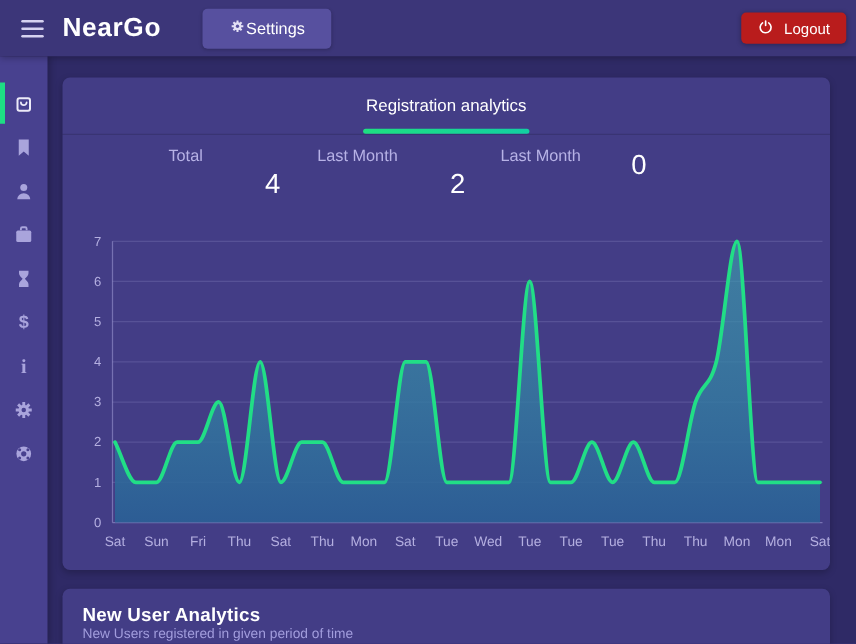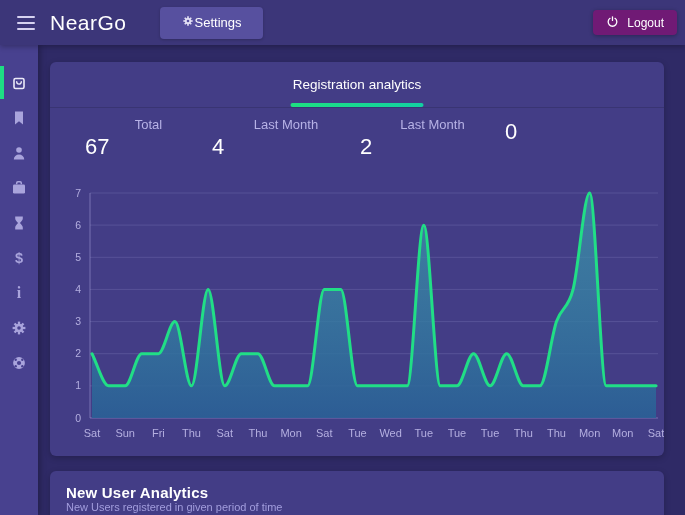--- a/index.html
+++ b/index.html
@@ -13,31 +13,31 @@
   
   .header {
     position:absolute; top:0; left:0; right:0; height:45px;
     background:#3c3679;
     display:flex; align-items:center;
     box-shadow:0 2px 5px rgba(0,0,0,.25);
     z-index:20;
   }
   .hamburger { margin-left:17px; width:18px; cursor:pointer; display:flex; flex-direction:column; gap:4px; }
   .hamburger span { display:block; height:2px; width:18px; background:#d6d2f0; border-radius:1px; }
-  .logo { margin-left:15px; font-size:21px; font-weight:400; letter-spacing:.5px; color:#ffffff;text-align:right; }
+  .logo { margin-left:15px; font-size:21px; font-weight:700; letter-spacing:.5px; color:#ffffff;text-align:right; }
   .settings-btn {
     margin-left:33px; height:32px; padding:0 21px;
     background:#57509f; border:none; border-radius:4px;
     color:#fff; font-size:13px; font-family:inherit;
     display:flex; align-items:center; cursor:pointer;
     box-shadow:0 1px 3px rgba(0,0,0,.2);
   }
   .logout-btn {
     position:absolute; right:8px; top:10px; height:25px; padding:0 13px;
-    background:#701a75; border:none; border-radius:4px;
+    background:#b91c1c; border:none; border-radius:4px;
     color:#fff; font-size:12px; font-family:inherit;
     display:flex; align-items:center; gap:8px; cursor:pointer;
     box-shadow:0 1px 4px rgba(0,0,0,.3);
   }
   
   .sidebar {
     position:absolute; top:45px; left:0; bottom:0; width:38px;
     background:#48418f;
     box-shadow:2px 0 6px rgba(0,0,0,.28);
     padding-top:20px; z-index:10;
@@ -207,21 +207,20 @@
     <div class="tabs-row">
       <div class="tab">
         <span class="tab-label">Registration analytics</span>
         <span class="tab-underline"></span>
       </div>
     </div>
 
     <div class="stats-row">
       <div>
         <div class="stat-label">Total</div>
-        <div class="stat-value">67</div>
       </div>
       <div>
         <div class="stat-label">Last Month</div>
         <div class="stat-value">4</div>
       </div>
       <div>
         <div class="stat-label">Last Month</div>
         <div class="stat-value">2</div>
       </div>
       <div>

